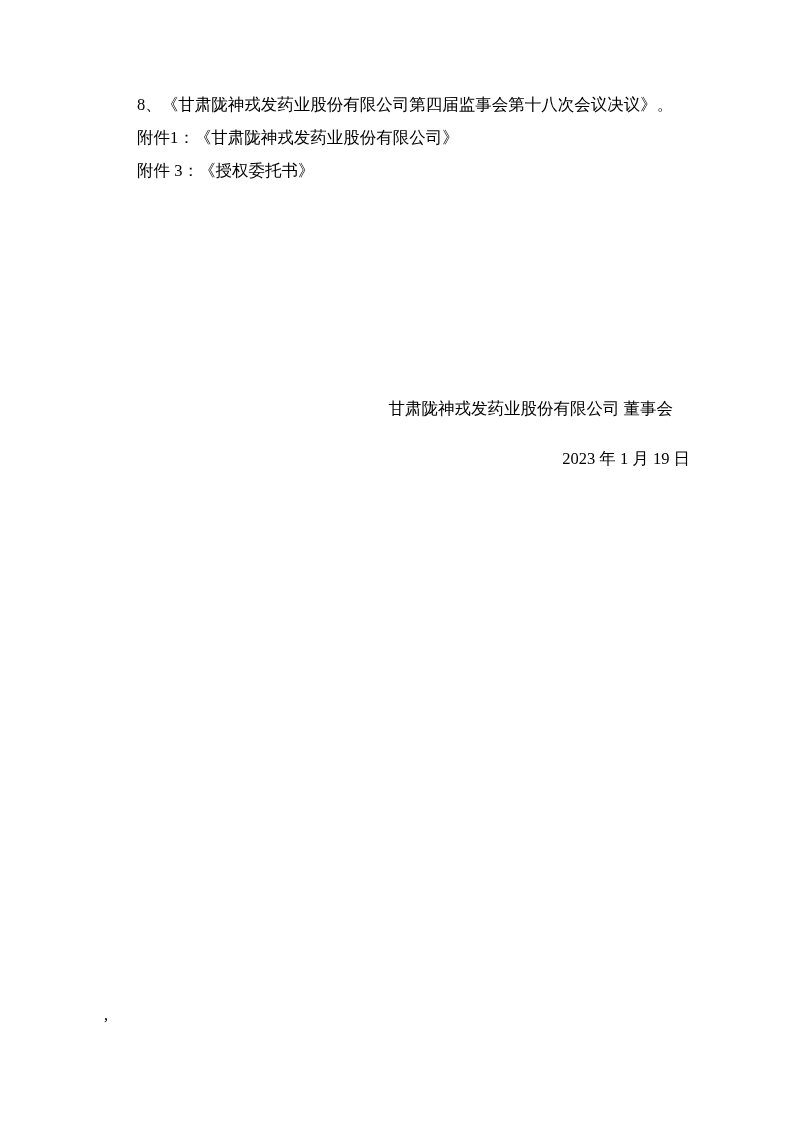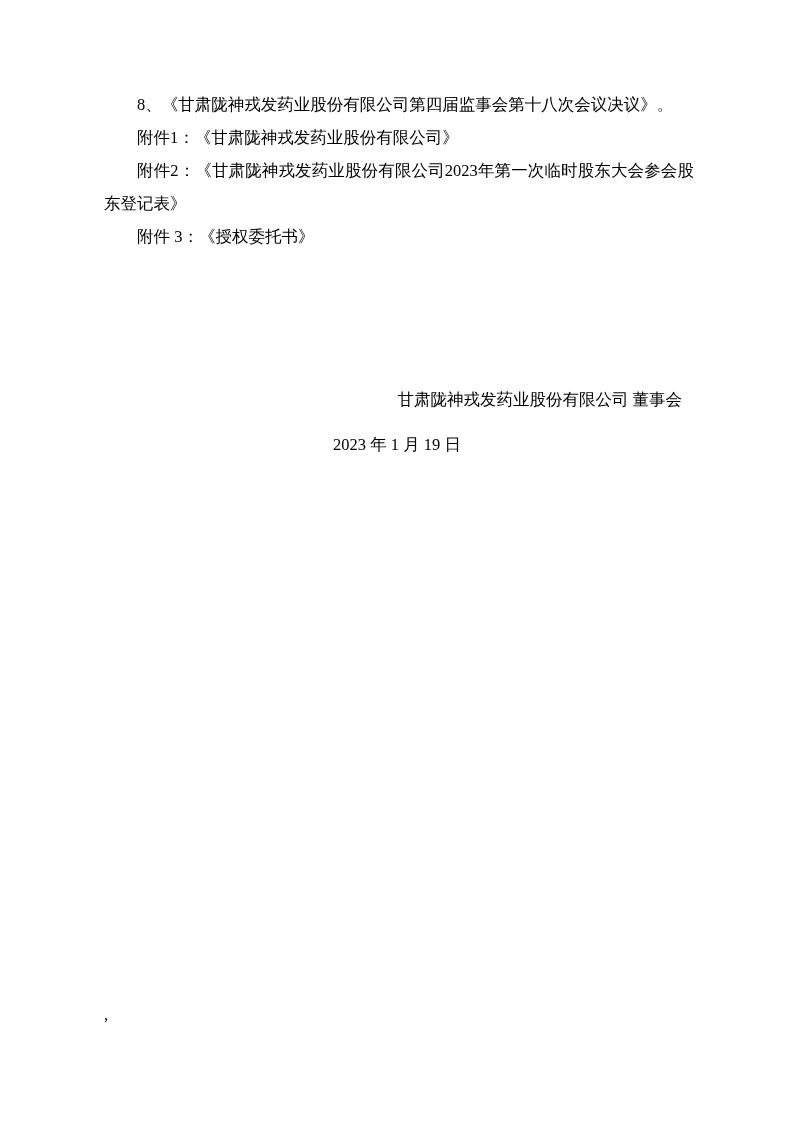--- a/index.html
+++ b/index.html
@@ -45,48 +45,46 @@
   .signature-block {
     position: absolute;
     left: 104px;
     top: 375px;
     width: 590px;
     text-align: right;
   }
   .sig-line {
     font-size: 16.5px;
     line-height: 33px;
-    margin: 8px;
+    margin: 17px;
     padding-right: 4px;
   }
   .sig-date {
     font-size: 16.5px;
     line-height: 33px;
-    margin: 12px;
+    margin: 0;
     padding-right: 4px;
-    text-align: center;
   }
   .stray-mark {
     position: absolute;
     left: 104px;
     top: 1005px;
     font-size: 16.5px;
     line-height: 20px;
     color: #000000;
   }
 </style>
 </head>
 <body>
 
 <div class="page">
 
   <div class="content">
     <p class="para indent">8、《甘肃陇神戎发药业股份有限公司第四届监事会第十八次会议决议》。</p>
     <p class="para indent">附件1：《甘肃陇神戎发药业股份有限公司》</p>
-    <p class="para indent">附件2：《甘肃陇神戎发药业股份有限公司2023年第一次临时股东大会参会股东登记表》</p>
     <p class="para indent">附件 3：《授权委托书》</p>
     <div class="spacer"></div>
   </div>
 
   <div class="signature-block">
     <p class="sig-line">甘肃陇神戎发药业股份有限公司  董事会</p>
     <p class="sig-date">2023 年 1 月 19 日</p>
   </div>
 
   <div class="stray-mark">,</div>

